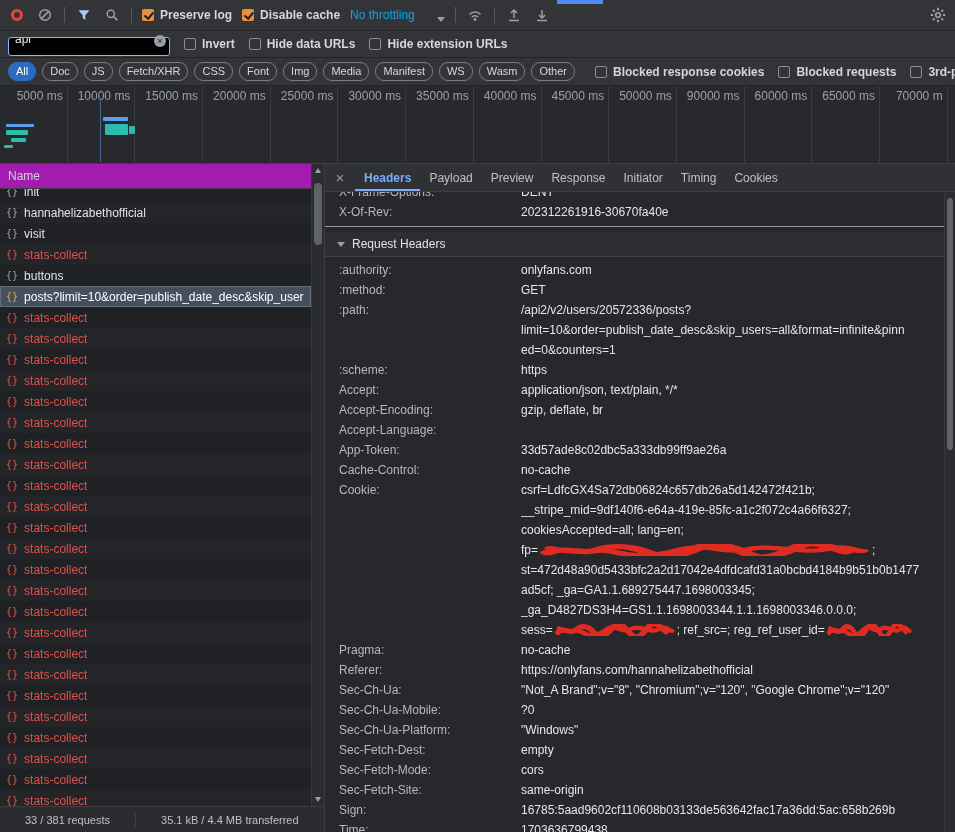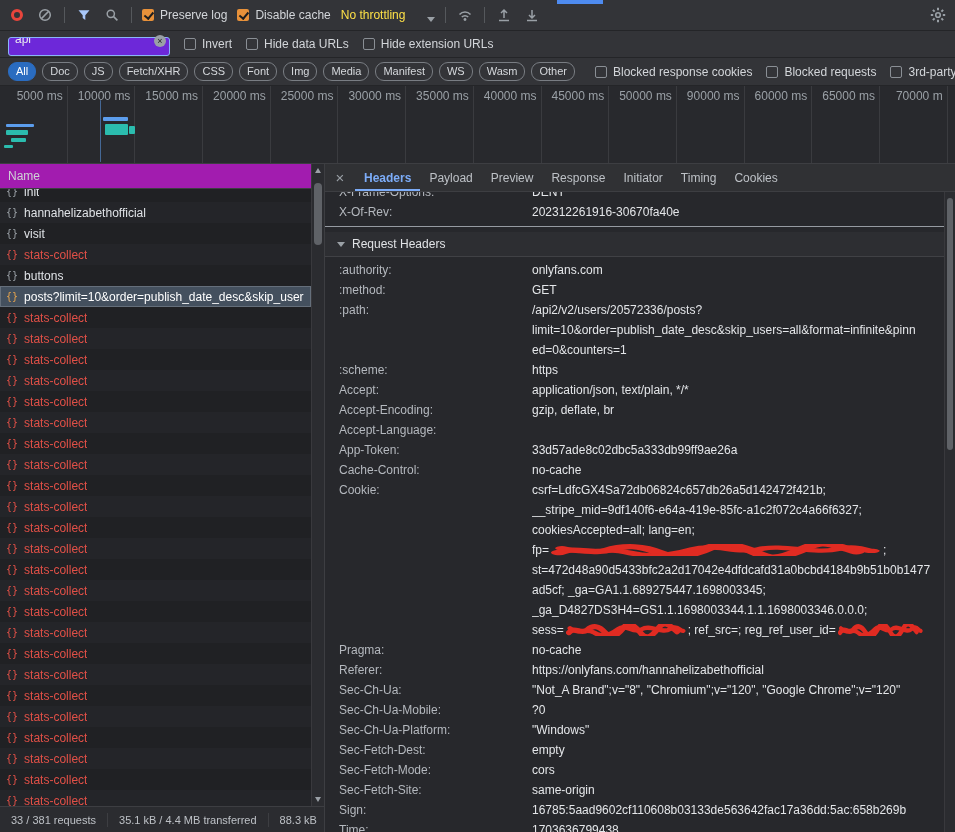--- a/index.html
+++ b/index.html
@@ -16,36 +16,36 @@
              display:flex; align-items:center; gap:10px; padding:0 8px; }
   .filterbar { flex:0 0 27px; background:#333438; border-bottom:1px solid #242528;
                display:flex; align-items:center; gap:14px; padding:0 8px; }
   .pillsbar { flex:0 0 28px; background:#333438; border-bottom:1px solid #242528;
               display:flex; align-items:center; gap:6px; padding:0 8px; }
   .tbtn { display:flex; align-items:center; justify-content:center; width:18px; height:18px;
           color:#9aa0a6; background:none; border:none; padding:0; }
   .sep { width:1px; height:16px; background:#55585c; flex:0 0 auto; }
   .spacer { flex:1; }
   .record-dot { width:12px; height:12px; border-radius:50%; border:3.5px solid var(--record_red,#e8453c); }
-  .check { display:flex; align-items:center; gap:6px; }
+  .check { display:flex; align-items:center; gap:6px;font-weight:bold; }
   .cb { width:12px; height:12px; border-radius:2px; position:relative; flex:0 0 auto; }
   .cb.checked { background:var(--checkbox_orange,#e8913a); }
   .cb.checked::after { content:""; position:absolute; left:3.5px; top:1px; width:3.5px; height:7px;
     border:solid #1d1e20; border-width:0 2px 2px 0; transform:rotate(40deg); }
   .cb.un { border:1px solid #8a8f95; background:transparent; }
   .cb-label { color:#d3d6da; white-space:nowrap; }
-  .select { display:flex; align-items:flex-end; gap:22px; color:#fde047; background:none; border:none;
+  .select { display:flex; align-items:flex-end; gap:22px; color:#0ea5e9; background:none; border:none;
             font:inherit; padding:0; }
   .caret { width:0; height:0; border-left:4px solid transparent; border-right:4px solid transparent;
            border-top:5px solid #9aa0a6; }
   .top-strip { position:absolute; top:0; left:557px; width:46px; height:4px; background:#4e8bf0; z-index:5; }
 
   
   .fwrap { position:relative; flex:0 0 auto; }
-  .filter-input { width:162px; height:19px; background:#6d28d9; border:1px solid #8ab4f8; border-radius:3px;
+  .filter-input { width:162px; height:19px; background:#000000; border:1px solid #8ab4f8; border-radius:3px;
     color:#e8eaed; font:12px "Liberation Sans","DejaVu Sans",sans-serif; padding:0 18px 16px 6px; outline:none; }
   .clear-x { position:absolute; right:4px; top:3.5px; width:12px; height:12px; border-radius:50%;
     background:#9aa0a6; color:#202124; font-size:9px; line-height:12px; text-align:center; }
 
   
   .pill { background:transparent; border:1px solid #797d83; border-radius:9px; padding:2px 7px;
           font:11px "Liberation Sans","DejaVu Sans",sans-serif; color:#d5d8dc; line-height:13px; }
   .pill.selected { background:var(--pill_selected_blue,#2a6cc0); border-color:var(--pill_selected_blue,#2a6cc0); color:#fff; }
   .pillgap { width:8px; flex:0 0 auto; }
 
@@ -80,35 +80,35 @@
   .tri-down { width:0; height:0; border-left:3.5px solid transparent; border-right:3.5px solid transparent; border-top:5px solid #9aa0a6; }
   .sb-track { flex:1; position:relative; }
   .sb-thumb { position:absolute; left:2px; right:2px; border-radius:5px; background:#5f6267; }
   .left-thumb { top:6px; height:62px; }
   .right-scroll { position:absolute; top:28px; right:0; bottom:0; width:11px; background:#2b2c30; border-left:1px solid #39393d; }
   .right-thumb { position:absolute; left:2px; right:2px; border-radius:5px; background:#5f6267; top:6px; height:252px; }
 
   
   .status-bar { flex:0 0 26px; border-top:1px solid #3d3e42; background:#2b2c30; display:flex; align-items:center;
                 font-size:11px; color:#bdc1c6; }
-  .status-seg { padding:0 11px; border-right:1px solid #3d3e42; white-space:nowrap; height:14px; line-height:14px; }
+  .status-seg { padding:0 25px; border-right:1px solid #3d3e42; white-space:nowrap; height:14px; line-height:14px; }
 
   
   .right-pane { flex:1; display:flex; flex-direction:column; min-width:0; position:relative; background:#27282c; }
   .tab-bar { flex:0 0 28px; background:#303134; border-bottom:1px solid #3d3e42; display:flex; align-items:stretch; }
   .tab-close { width:30px; color:#9aa0a6; font-size:15px; background:none; border:none; padding:0; }
   .tab { padding:0 9px; line-height:26px; color:#bdc1c6; font:12px "Liberation Sans","DejaVu Sans",sans-serif;
          background:none; border:none; }
   .tab.active { color:var(--accent_blue,#7cacf8); box-shadow:inset 0 -2px 0 var(--accent_blue,#7cacf8);font-weight:bold; }
 
   .detail-body { flex:1; overflow:hidden; }
   .drow { display:flex; padding:0 16px 0 14px; }
   .drow.clipped { margin-top:-10px; }
   .dname { flex:0 0 182px; color:#b4b8be; line-height:20px; white-space:nowrap; overflow:hidden; }
-  .dval { flex:1; min-width:0; color:#e4e6e9; line-height:20px;margin-left:11px; }
+  .dval { flex:1; min-width:0; color:#e4e6e9; line-height:20px; }
   .hline { white-space:nowrap; overflow:hidden; }
   .hdr-divider { height:1px; background:#969ba2; margin-top:4px; }
   .section-head { margin-top:5px; background:#2d2e32; border-bottom:1px solid #404145; padding:5px 12px;
                   display:flex; align-items:center; gap:7px; color:#e1e3e6; }
   .hdr-rows { padding-top:3px; }
   .redact { display:inline-block; height:12px; vertical-align:-2px; color:var(--redact_red,#e02b22); margin:0 2px; }
   .redact svg { width:100%; height:100%; display:block; }
 
   svg.ic { display:block; }
 </style>

